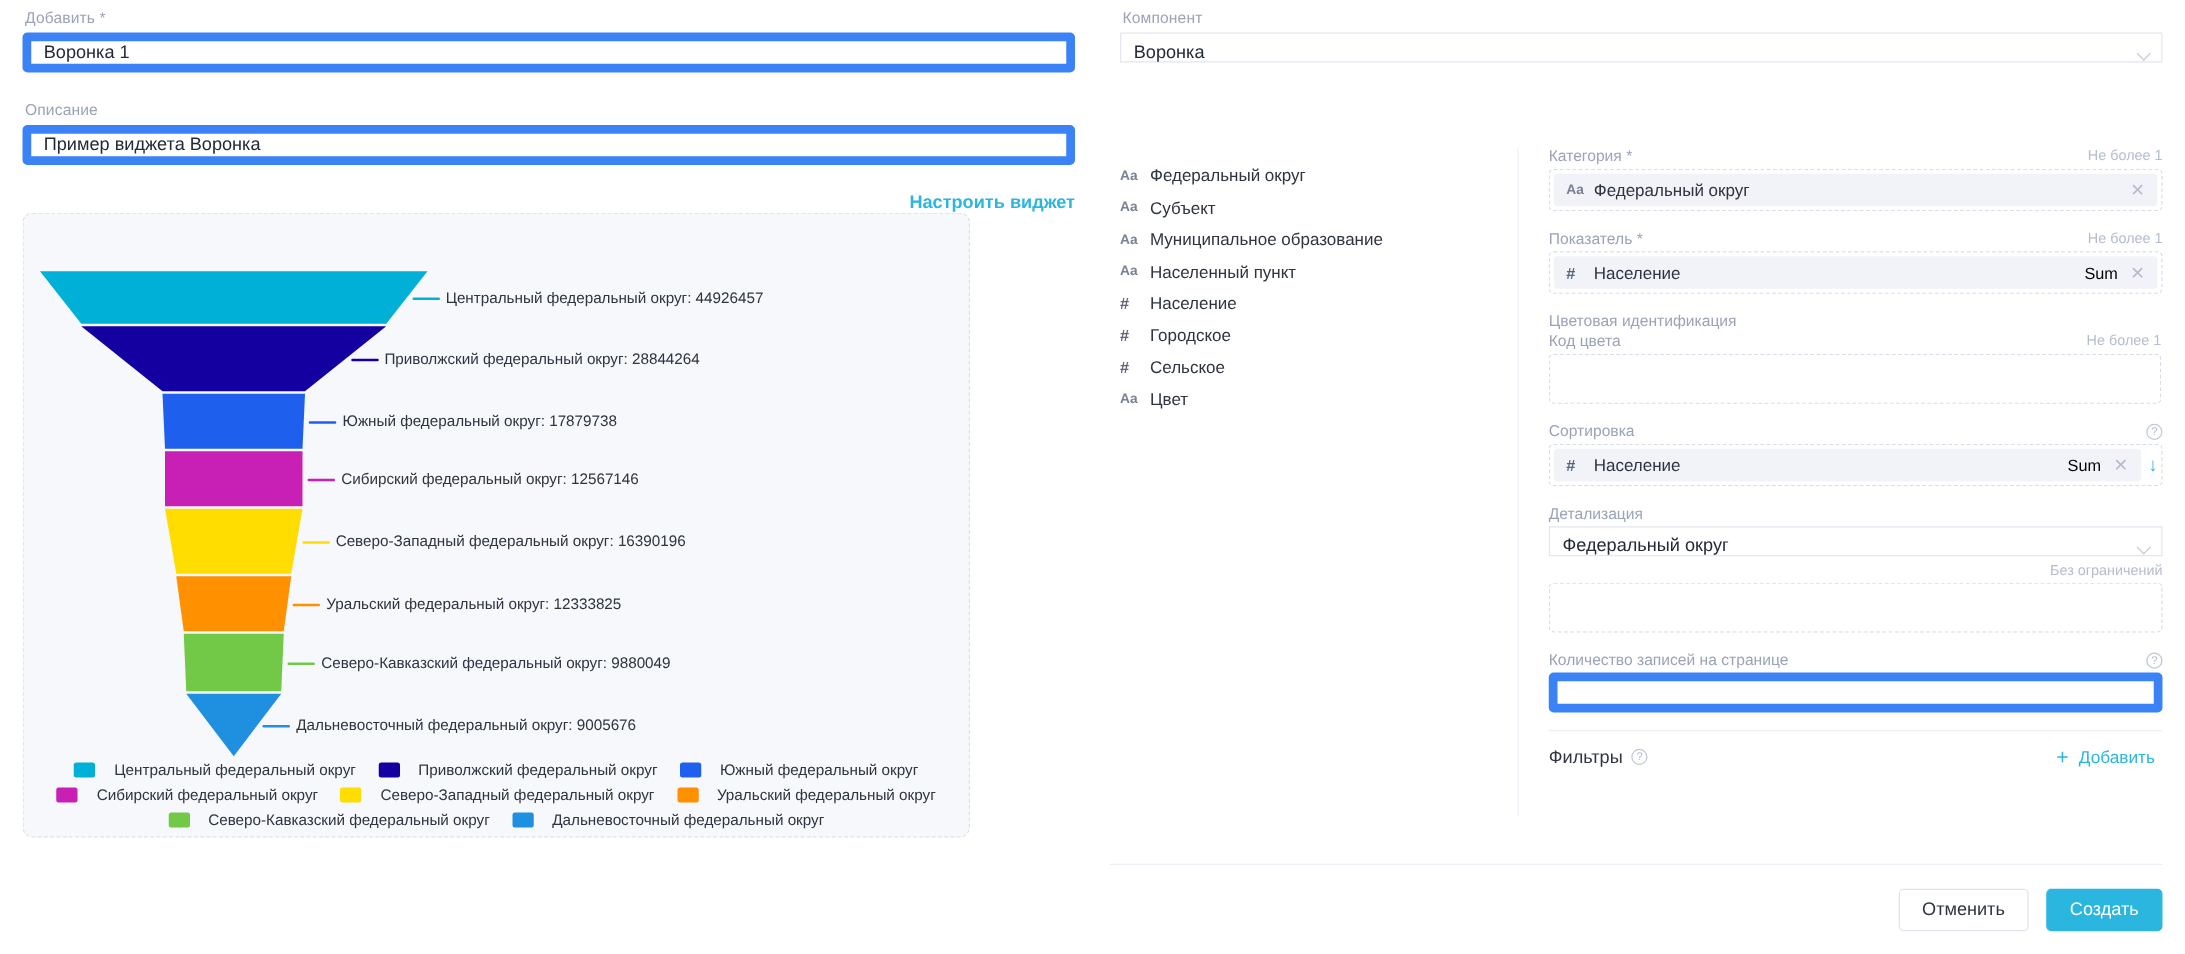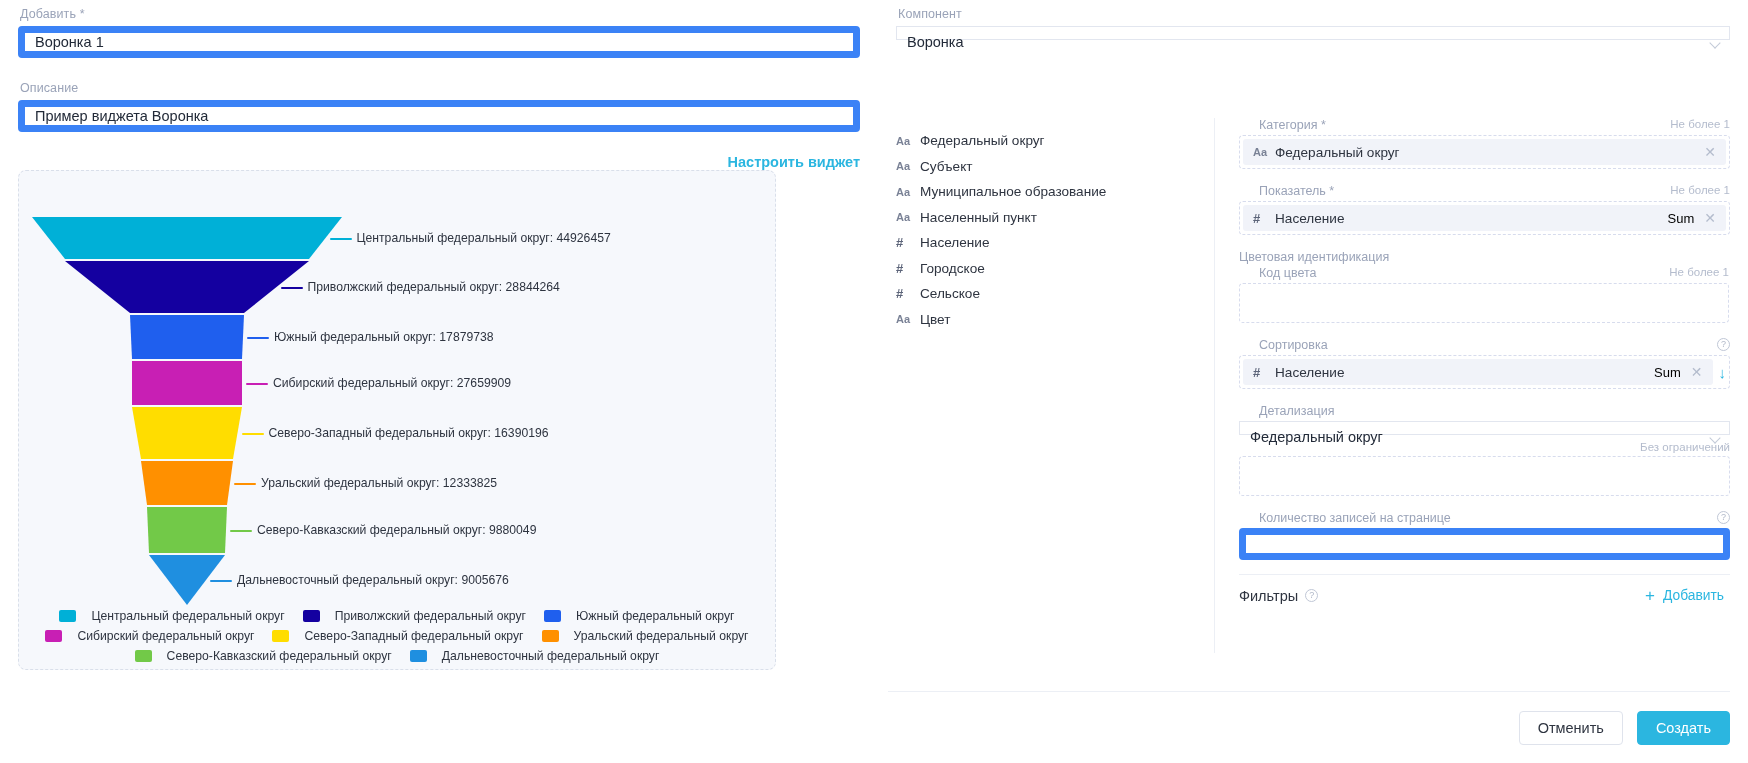--- a/index.html
+++ b/index.html
@@ -68,21 +68,21 @@
   .legend-item { display: flex; align-items: center; gap: 15px; }
   .legend-swatch { width: 17px; height: 12px; border-radius: 2px; flex: none; }
   .legend-text { font-size: 12.2px; color: #2e3440; white-space: nowrap; }
 
   
   .right-col {
     position: absolute; left: 888px; top: 0; width: 860px; height: 763px;
     padding: 6px 18px 0 8px;
   }
   .select-box {
-    position: relative; width: 100%; height: 14px;
+    position: relative; width: 100%; height: 24px;
     border: 1px solid #e2e6ef; border-radius: 0; background: #fff;
     color: #222a38; font-size: 14.5px; padding: 0 28px 0 10px;
     line-height: 30px;
   }
   .chev {
     position: absolute; right: 10px; top: 12px;
     width: 8px; height: 8px;
     border-right: 1.4px solid #c3cad8; border-bottom: 1.4px solid #c3cad8;
     transform: rotate(45deg); pointer-events: none;
   }
@@ -97,23 +97,22 @@
     height: 25.5px; font-size: 13.6px; color: #2e3440;
     cursor: pointer;
   }
   .ftype {
     width: 15px; flex: none;
     font-size: 11px; color: #7a8296; font-weight: 700;
   }
   .ftype.num { font-size: 13px; color: #5c6479; }
 
   .cfg-label-row {
-    display: flex; justify-content: space-between; align-items: flex-start;
+    display: flex; justify-content: space-between; align-items: center;
     margin-bottom: 3px;
-    margin-left: 20px;
   }
   .cfg-label { font-size: 12.5px; color: #9aa3b8; }
   .cfg-hint { font-size: 11.5px; color: #b4bccd; }
   .qmark {
     display: inline-block; width: 13px; height: 13px; border-radius: 50%;
     border: 1px solid #c0c7d6; color: #b0b8c8;
     font-size: 9px; line-height: 11px; text-align: center;
     vertical-align: middle; font-family: "Liberation Sans", sans-serif;
   }
 
@@ -211,21 +210,21 @@
           </g>
       </svg>
       <div id="leaders">
           <div class="leader-line" style="left: 310.5px; top: 67px; width: 22px; background: rgb(0, 176, 215);"></div>
           <div class="leader-label" style="left: 337.5px; top: 60px;">Центральный федеральный округ: 44926457</div>
           <div class="leader-line" style="left: 261.5px; top: 116px; width: 22px; background: rgb(20, 0, 160);"></div>
           <div class="leader-label" style="left: 288.5px; top: 109px;">Приволжский федеральный округ: 28844264</div>
           <div class="leader-line" style="left: 228px; top: 166px; width: 22px; background: rgb(31, 95, 238);"></div>
           <div class="leader-label" style="left: 255px; top: 159px;">Южный федеральный округ: 17879738</div>
           <div class="leader-line" style="left: 227px; top: 212px; width: 22px; background: rgb(200, 31, 180);"></div>
-          <div class="leader-label" style="left: 254px; top: 205px;">Сибирский федеральный округ: 27659909</div>
+          <div class="leader-label" style="left: 254px; top: 205px;">Сибирский федеральный округ: 12567146</div>
           <div class="leader-line" style="left: 222.5px; top: 262px; width: 22px; background: rgb(255, 221, 0);"></div>
           <div class="leader-label" style="left: 249.5px; top: 255px;">Северо-Западный федеральный округ: 16390196</div>
           <div class="leader-line" style="left: 215px; top: 312px; width: 22px; background: rgb(255, 144, 0);"></div>
           <div class="leader-label" style="left: 242px; top: 305px;">Уральский федеральный округ: 12333825</div>
           <div class="leader-line" style="left: 211px; top: 359px; width: 22px; background: rgb(114, 201, 72);"></div>
           <div class="leader-label" style="left: 238px; top: 352px;">Северо-Кавказский федеральный округ: 9880049</div>
           <div class="leader-line" style="left: 191px; top: 409px; width: 22px; background: rgb(31, 143, 224);"></div>
           <div class="leader-label" style="left: 218px; top: 402px;">Дальневосточный федеральный округ: 9005676</div>
         </div>
     </div>

